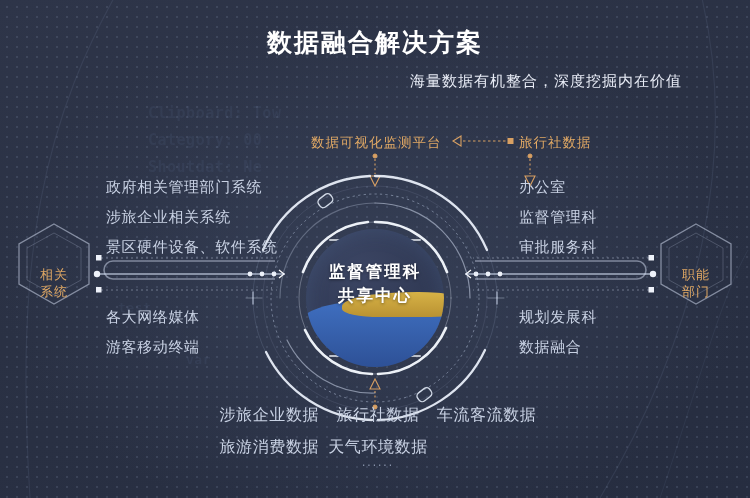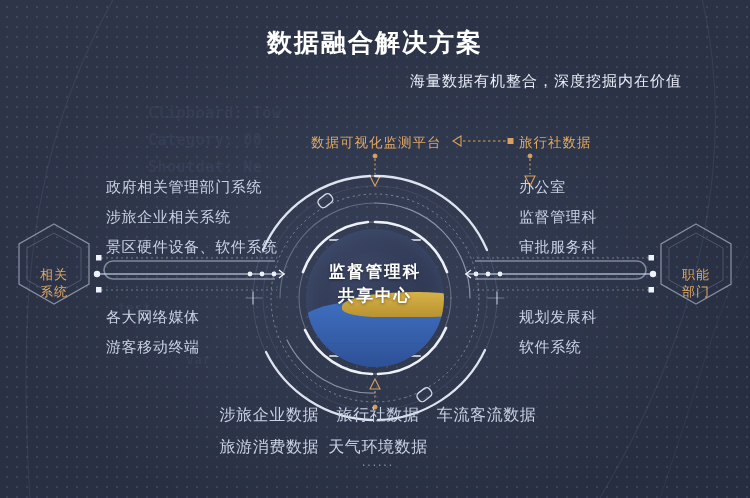--- a/index.html
+++ b/index.html
@@ -258,21 +258,21 @@
     <div>各大网络媒体</div>
     <div>游客移动终端</div>
   </div>
   <div class="side" id="right-top">
     <div>办公室</div>
     <div>监督管理科</div>
     <div>审批服务科</div>
   </div>
   <div class="side" id="right-bottom">
     <div>规划发展科</div>
-    <div>软件系统</div>
+    <div>数据融合</div>
   </div>
 
   <div id="bottom-grid">
     <span>涉旅企业数据</span>
     <span>旅行社数据</span>
     <span>车流客流数据</span>
     <span>旅游消费数据</span>
     <span>天气环境数据</span>
   </div>
   <div id="ellipsis">......</div>

